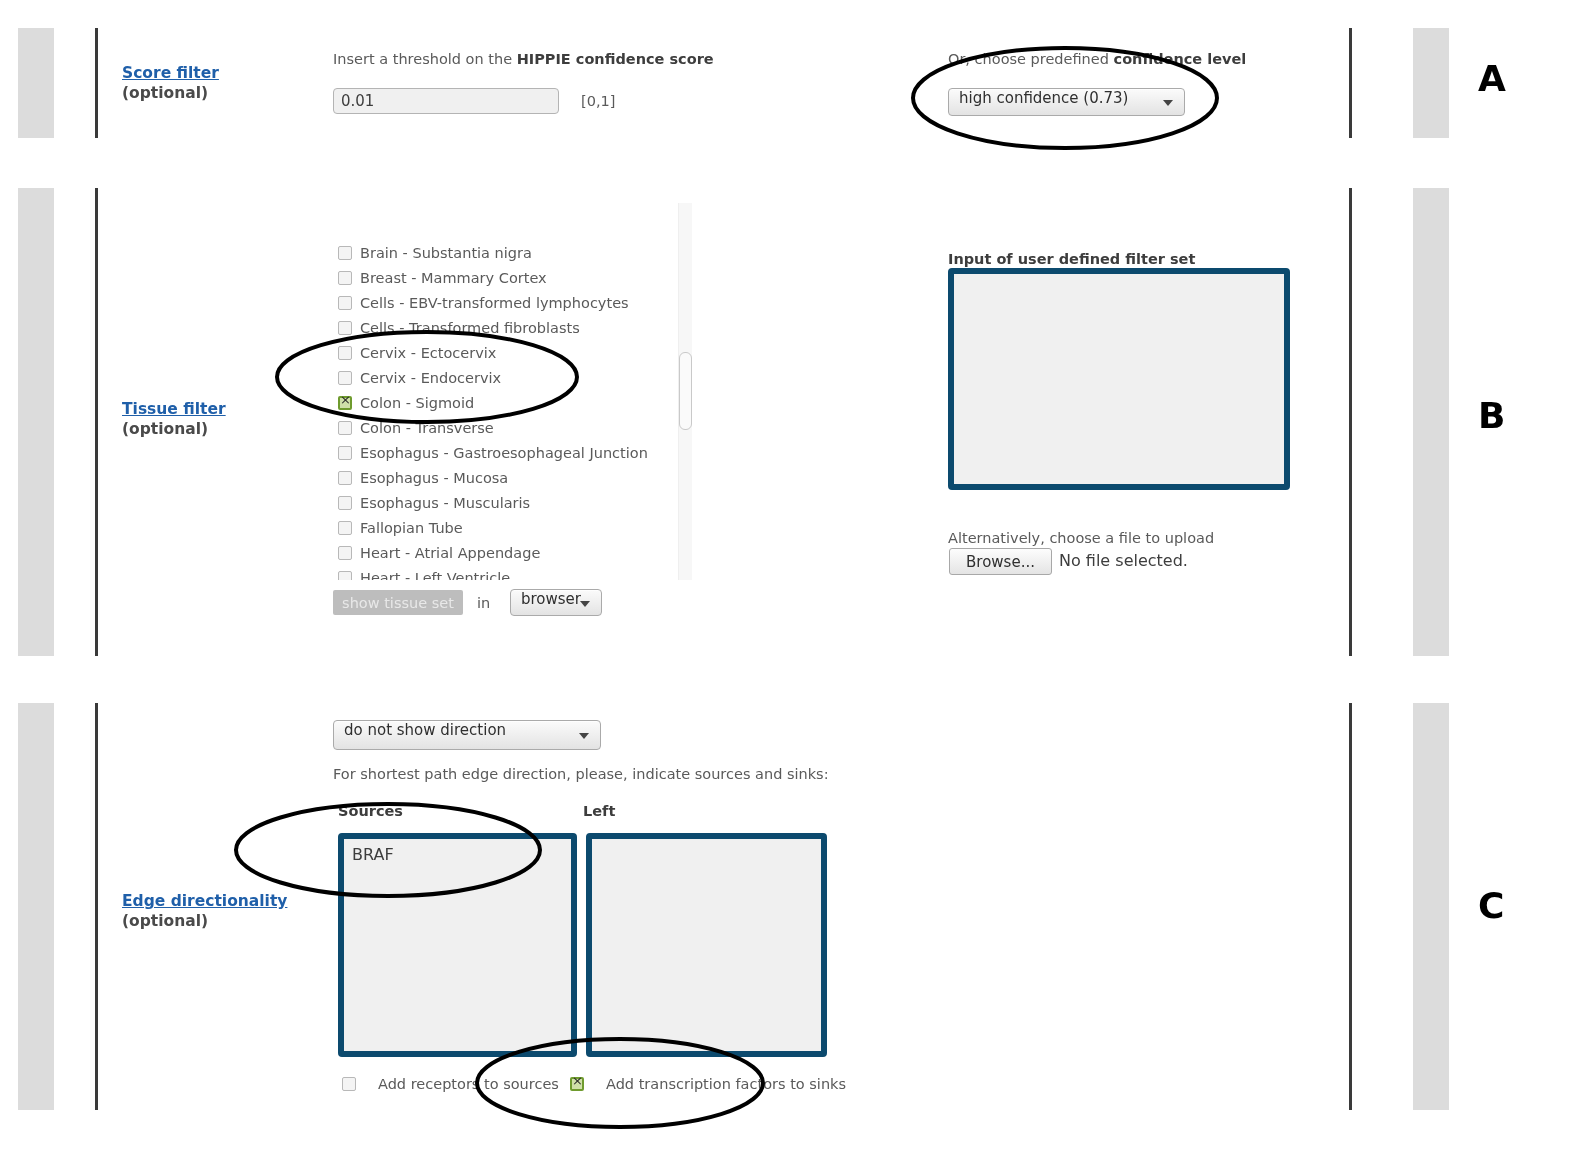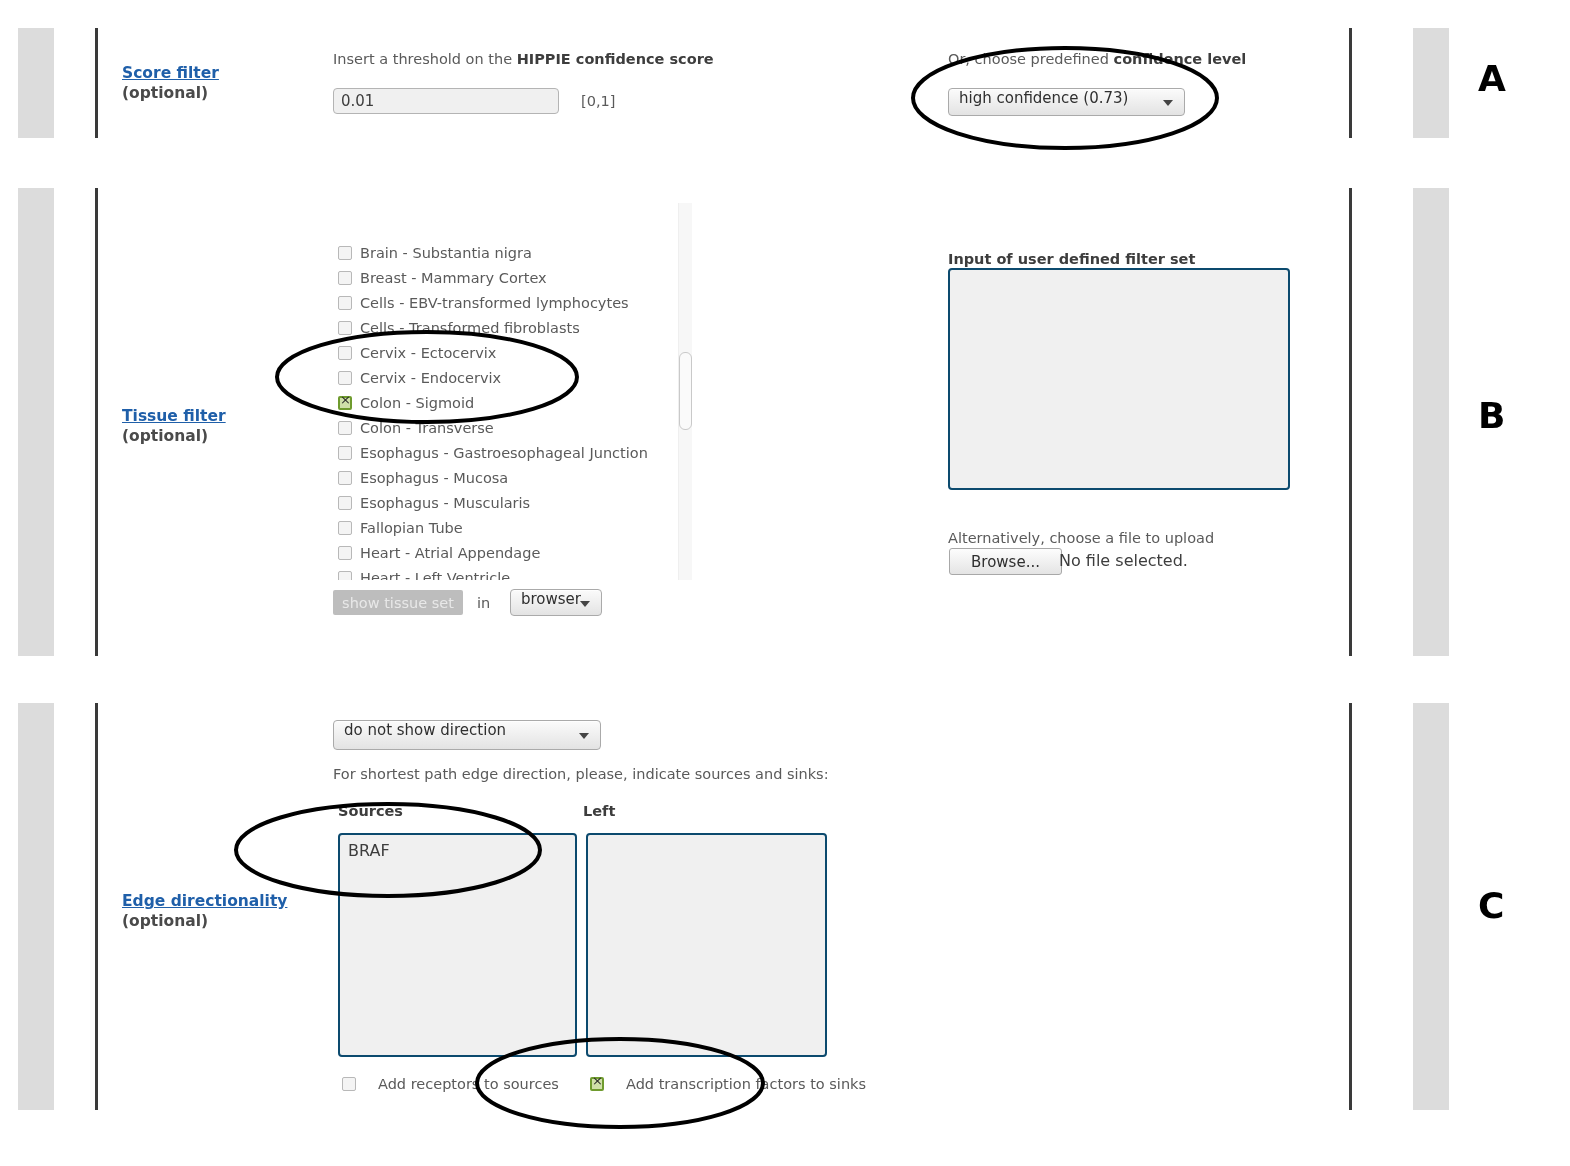--- a/index.html
+++ b/index.html
@@ -88,21 +88,21 @@
     background:linear-gradient(#fdfdfd,#e4e4e4);
     border:1px solid #a8a8a8;border-radius:3px;
     color:#2f2f2f;font-size:15px;
     font-family:"DejaVu Sans","Liberation Sans",sans-serif;
     display:flex;align-items:center;justify-content:center;
     cursor:pointer;
   }
   .area{
     box-sizing:border-box;
     background:#f0f0f0;
-    border:2px solid #0c4a6e;
+    border:6px solid #0c4a6e;
     border-radius:4px;
     font-family:"DejaVu Sans","Liberation Sans",sans-serif;
     font-size:15px;color:#3d3d3d;
     padding:6px 8px;
     resize:none;outline:none;
     overflow:hidden;
   }
 
   
   .cb-list{position:absolute;margin-top:40px;}
@@ -183,21 +183,21 @@
   </svg>
 </div>
 
 <div class="panel" style="top:0;height:0;">
   <div class="gray-bar left" style="top:188px;height:468px;"></div>
   <div class="rule left" style="top:188px;height:468px;"></div>
   <div class="rule right" style="top:188px;height:468px;"></div>
   <div class="gray-bar right" style="top:188px;height:468px;"></div>
   <div class="letter" style="top:395px;">B</div>
 
-  <div class="sec-label" style="top:400px;margin-top:7px;">
+  <div class="sec-label" style="top:400px;">
     <span class="link">Tissue filter</span>
     <span class="opt">(optional)</span>
   </div>
 
   <div style="position:absolute;left:338px;top:203px;width:350px;height:377px;overflow:hidden;">
     <div class="cb-list" style="left:0;top:-3px;">
         <div class="cb-row">
           <span class="cb"></span>
           <span class="cb-label">Brain - Substantia nigra</span>
         </div>
@@ -267,21 +267,21 @@
   <div class="hint" style="position:absolute;left:477px;top:594px;">in</div>
   <div class="select" style="position:absolute;left:510px;top:589px;width:92px;height:27px;">
     <span>browser</span>
     <span class="caret"></span>
   </div>
 
   <div class="bold-head" style="position:absolute;left:948px;top:251px;">Input of user defined filter set</div>
   <textarea class="area" style="position: absolute; left: 948px; top: 268px; width: 342px; height: 222px;"></textarea>
 
   <div class="hint" style="position:absolute;left:948px;top:529px;">Alternatively, choose a file to upload</div>
-  <div class="btn-3d" style="position:absolute;left:949px;top:548px;width:113px;height:27px;">Browse...</div>
+  <div class="btn-3d" style="position:absolute;left:949px;top:548px;width:103px;height:27px;">Browse...</div>
   <div style="position:absolute;left:1059px;top:551px;font-size:16px;color:#3d3d3d;">No file selected.</div>
 
   <svg class="anno" style="left:272px;top:327px;" width="310" height="100" viewBox="0 0 310 100">
     <ellipse cx="155" cy="50" rx="150" ry="45" stroke-width="4"></ellipse>
   </svg>
 </div>
 
 <div class="panel" style="top:0;height:0;">
   <div class="gray-bar left" style="top:703px;height:407px;"></div>
   <div class="rule left" style="top:703px;height:407px;"></div>
@@ -304,21 +304,21 @@
   <div class="bold-head" style="position:absolute;left:338px;top:803px;">Sources</div>
   <div class="bold-head" style="position:absolute;left:583px;top:803px;">Left</div>
 
   <textarea class="area" style="position: absolute; left: 338px; top: 833px; width: 239px; height: 224px; font-size: 16px;">BRAF</textarea>
   <textarea class="area" style="position: absolute; left: 586px; top: 833px; width: 241px; height: 224px; font-size: 16px;"></textarea>
 
   <div style="position:absolute;left:342px;top:1076px;display:flex;align-items:center;">
     <span class="cb"></span>
     <span class="cb-label" style="margin-left:14px;">Add receptors to sources</span>
   </div>
-  <div style="position:absolute;left:590px;top:1076px;display:flex;align-items:center;justify-content:center;">
+  <div style="position:absolute;left:570px;top:1076px;display:flex;align-items:center;justify-content:center;">
     <span class="cb checked"></span>
     <span class="cb-label" style="margin-left:14px;">Add transcription factors to sinks</span>
   </div>
 
   <svg class="anno" style="left:228px;top:800px;" width="320" height="100" viewBox="0 0 320 100">
     <ellipse cx="160" cy="50" rx="152" ry="46" stroke-width="4"></ellipse>
   </svg>
   <svg class="anno" style="left:470px;top:1035px;" width="300" height="96" viewBox="0 0 300 96">
     <ellipse cx="150" cy="48" rx="143" ry="44" stroke-width="4"></ellipse>
   </svg>

